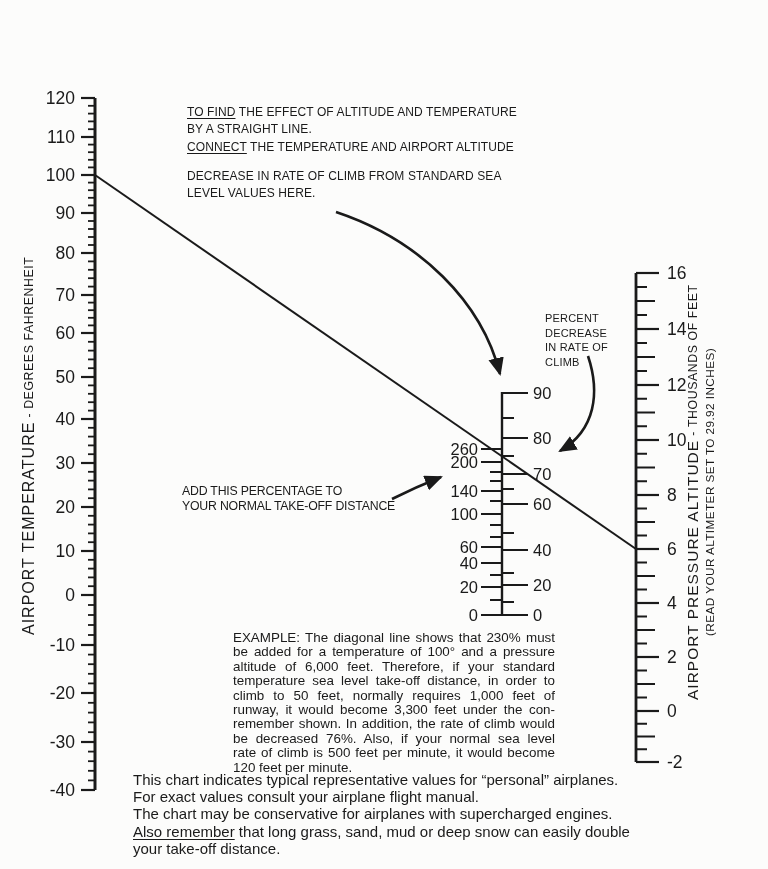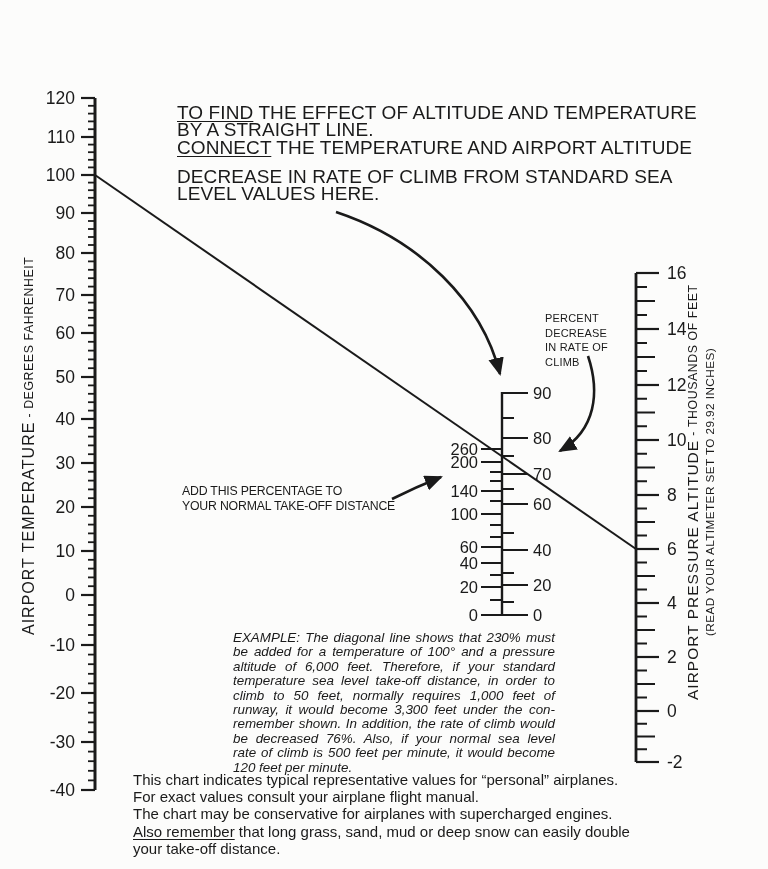--- a/index.html
+++ b/index.html
@@ -7,28 +7,28 @@
     position:relative;width:768px;height:869px;background:#fcfcfb;
     font-family:"Liberation Sans",sans-serif;color:#1a1a1a;overflow:hidden;
   }
   svg#nomo{position:absolute;left:0;top:0;}
   svg#nomo text{font-family:"Liberation Sans",sans-serif;fill:#1a1a1a;}
   .arrow{fill:none;stroke:#1a1a1a;stroke-width:2.6;marker-end:url(#ah);}
   .title{
     position:absolute;left:0;top:25px;width:768px;text-align:center;
     font-size:28px;font-weight:bold;line-height:30px;letter-spacing:.3px;
   }
-  .instr{position:absolute;left:177px;font-size:19px;line-height:17.4px;letter-spacing:.1px;white-space:nowrap;}
+  .instr{position:absolute;left:187px;font-size:12px;line-height:17.4px;letter-spacing:.1px;white-space:nowrap;}
   #instr1{top:104px;}
   #instr2{top:168px;}
   .u{text-decoration:underline;text-underline-offset:2px;text-decoration-thickness:1.4px;}
   .pct-note{position:absolute;left:545px;top:311px;font-size:11px;line-height:14.6px;letter-spacing:.2px;white-space:nowrap;}
   .add-note{position:absolute;left:182px;top:484px;width:210px;font-size:12.3px;line-height:15px;letter-spacing:-.2px;white-space:nowrap;}
   .example{position:absolute;left:233px;top:631px;width:322px;font-size:13.4px;line-height:14.4px;}
-  .example .jl{text-align:justify;text-align-last:justify;font-style:italic;}
+  .example .jl{text-align:justify;text-align-last:justify;}
   .example .jl.last{text-align-last:left;}
   .footer{position:absolute;left:133px;top:771px;font-size:15px;line-height:17.2px;white-space:nowrap;}
   .vlabel{
     position:absolute;writing-mode:vertical-rl;transform:rotate(180deg);
     text-align:center;white-space:nowrap;letter-spacing:1px;
   }
   #vlabel-left{left:20px;top:228px;height:436px;font-size:16px;}
   #vlabel-right{left:684px;top:272px;height:440px;font-size:15.5px;line-height:17px;}
   .vsub{font-size:12.3px;letter-spacing:.6px;}
   .vsub2{font-size:11.8px;letter-spacing:.4px;}

